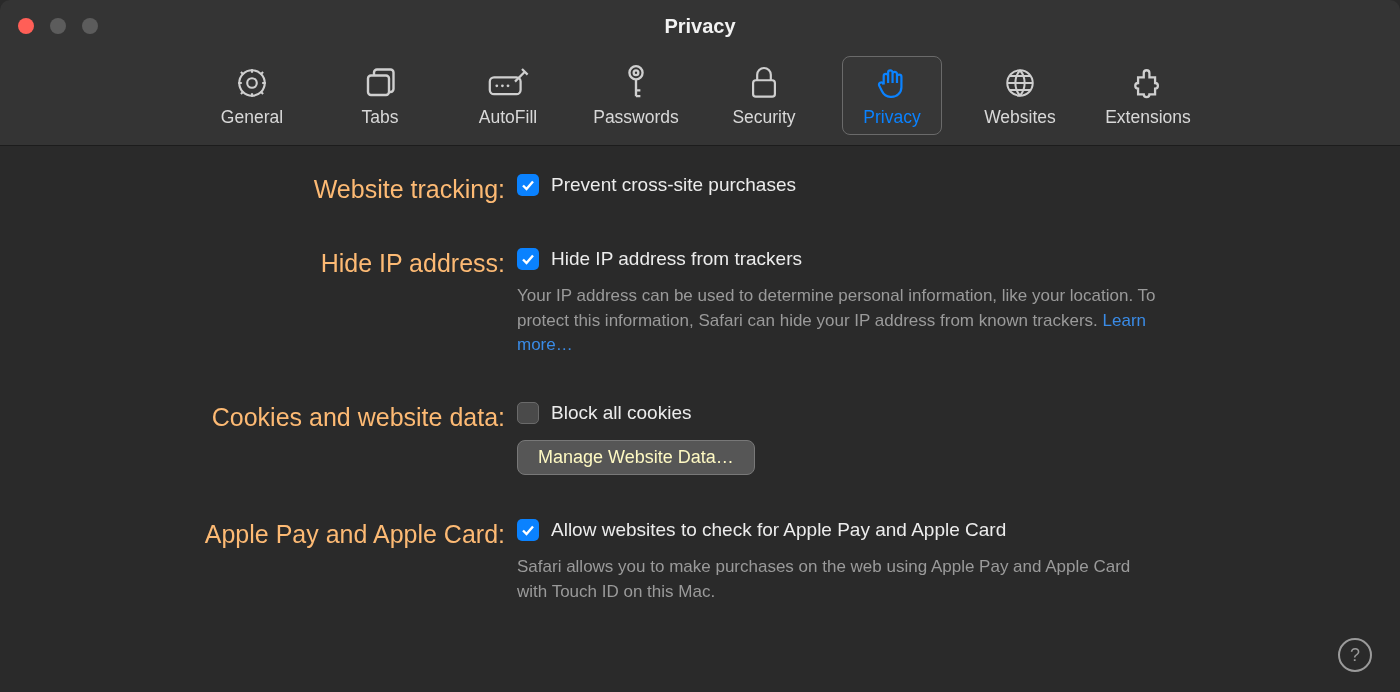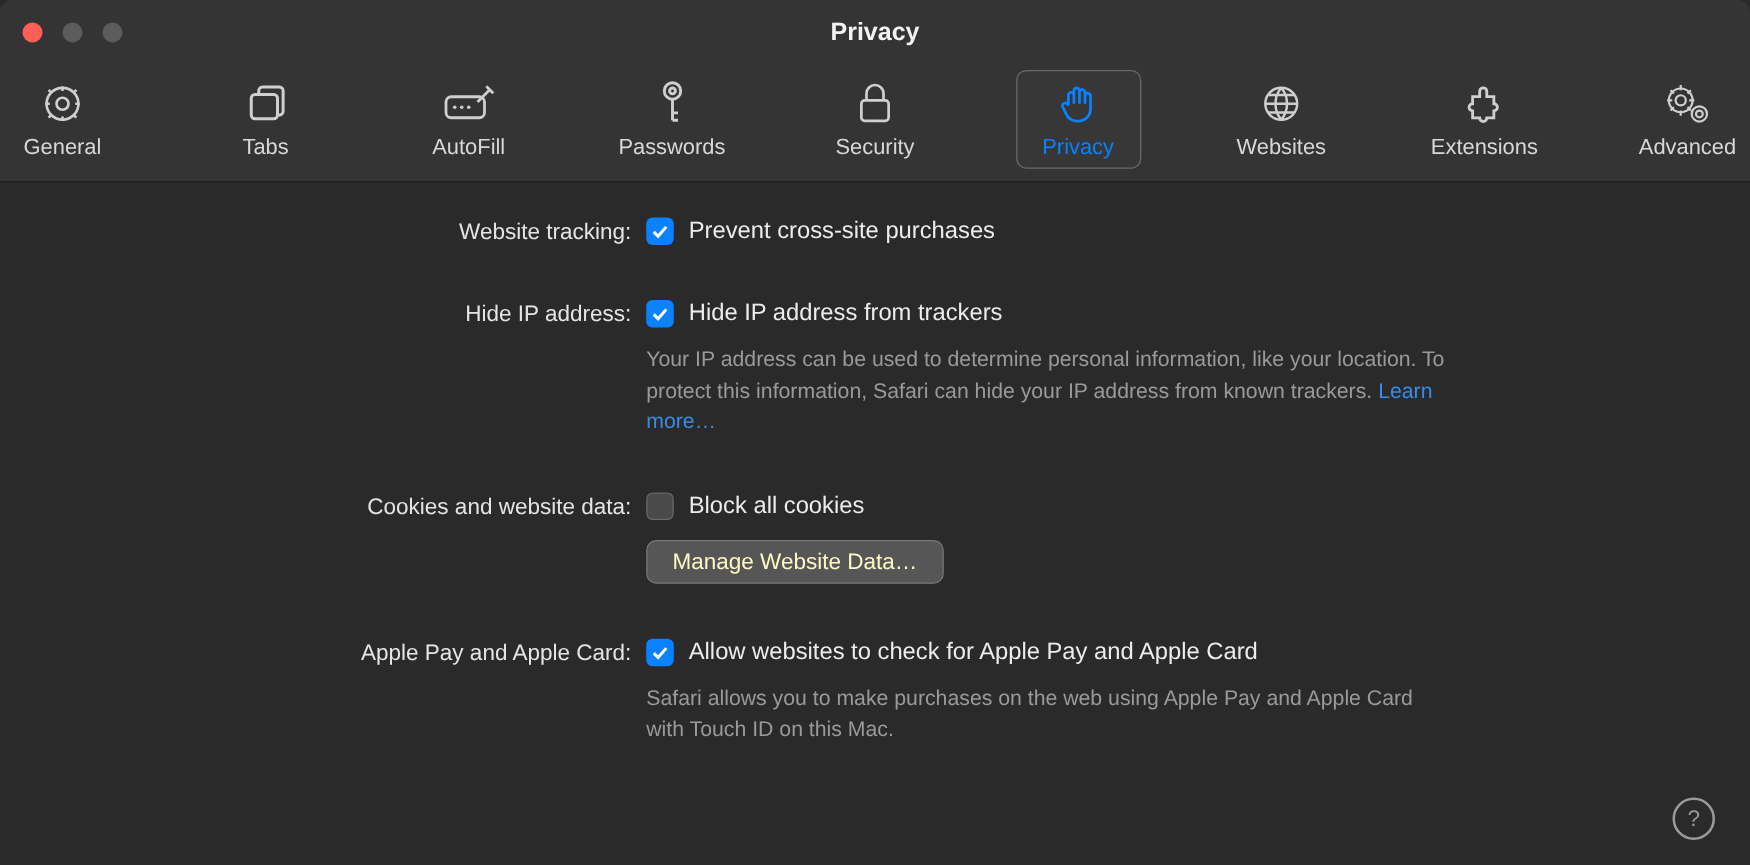--- a/index.html
+++ b/index.html
@@ -42,21 +42,21 @@
   .traffic-zoom    { background: #5c5c5c; }
   .window-title {
     font-size: 20px;
     font-weight: 700;
     color: #f2f2f2;
   }
 
   
   .toolbar {
     display: flex;
-    justify-content: space-between;
+    justify-content: center;
     align-items: flex-start;
     gap: 28px;
     padding: 4px 0 10px 0;
     background: #343434;
     border-bottom: 1px solid #1c1c1c;
   }
   .tab {
     display: flex;
     flex-direction: column;
     align-items: center;
@@ -90,22 +90,22 @@
     padding-top: 28px;
   }
   .row {
     display: flex;
     align-items: flex-start;
     margin-bottom: 20px;
   }
   .row-key {
     flex: 0 0 505px;
     text-align: right;
-    font-size: 18px;
-    color: #e5e5e5;
+    font-size: 25px;
+    color: #fdba74;
     padding-top: 1px;
   }
   .row-val {
     flex: 1 1 auto;
     padding-left: 12px;
     max-width: 700px;
   }
   .check-line {
     display: flex;
     align-items: center;
@@ -264,32 +264,20 @@
 
   <div class="tab">
     <div class="tab-icon">
       <svg width="34" height="34" viewBox="0 0 24 24" fill="none" stroke-width="1.6">
         <path d="M5 8h4V5a2 2 0 1 1 4 0v3h4v4a2 2 0 1 1 0 4v4h-4a2 2 0 1 1 -4 0H5v-4a2 2 0 1 1 0-4z"></path>
       </svg>
     </div>
     <div class="tab-label">Extensions</div>
   </div>
 
-  <div class="tab">
-    <div class="tab-icon">
-      <svg width="38" height="36" viewBox="0 0 28 24" fill="none" stroke-width="1.3">
-        <circle cx="10" cy="10" r="3"></circle>
-        <circle cx="10" cy="10" r="7"></circle>
-        <path d="M10 1v3M10 16v3M2 10h3M15 10h3M4 4l2 2M14 14l2 2M4 16l2-2M14 6l2-2"></path>
-        <circle cx="21" cy="18" r="2"></circle>
-        <circle cx="21" cy="18" r="4.5"></circle>
-      </svg>
-    </div>
-    <div class="tab-label">Advanced</div>
-  </div>
 
 </div>
 
 <div class="pane">
 
   <div class="row">
     <div class="row-key">Website tracking:</div>
     <div class="row-val">
       <div class="check-line">
         <div class="checkbox checked">

